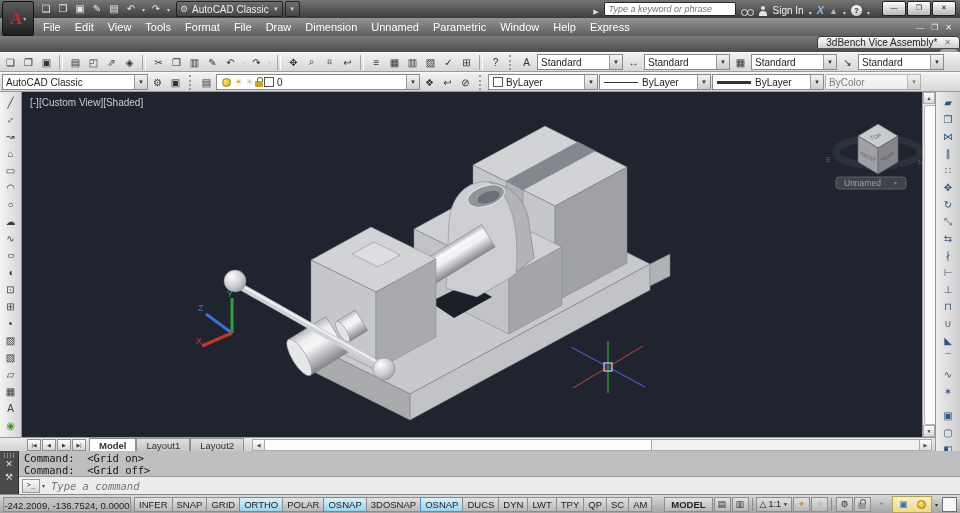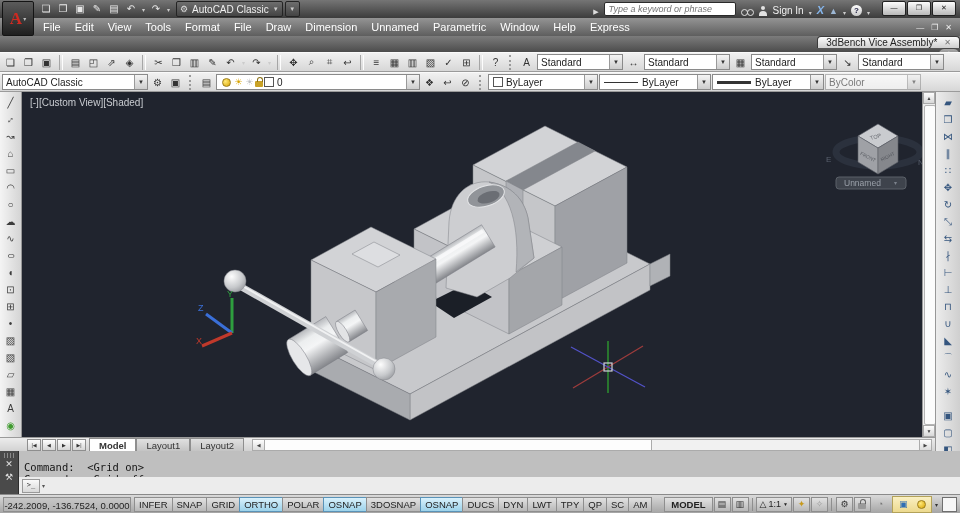--- a/index.html
+++ b/index.html
@@ -136,21 +136,21 @@
 
   
   #cmdwin{position:absolute;left:0;top:451px;width:960px;height:43px;background:#bfbfbf;}
   .cmdstrip{position:absolute;left:0;top:0;width:19px;height:43px;background:#4a4a4a;
     border-right:1px solid #2e2e2e;box-sizing:border-box;display:flex;flex-direction:column;align-items:center;}
   .stripgrip{width:11px;height:5px;margin-top:2px;
     background:repeating-linear-gradient(90deg,#8a8a8a 0 1px,transparent 1px 3px);}
   .stripbtn{color:#e0e0e0;font-size:9px;height:13px;line-height:13px;}
   .cmdhist{position:absolute;left:19px;top:0;width:941px;height:26px;background:#bfbfbf;
     border-bottom:1px solid #989898;font-family:"DejaVu Sans Mono",monospace;font-size:10.5px;
-    color:#151515;padding:1px 0 0 5px;box-sizing:border-box;margin-top:9px;}
+    color:#151515;padding:1px 0 0 5px;box-sizing:border-box;}
   .cline{height:12px;line-height:12px;white-space:pre;}
   .cmdinput{position:absolute;left:19px;top:26px;width:941px;height:17px;background:#ececec;
     display:flex;align-items:center;box-sizing:border-box;}
   .promptbtn{margin-left:3px;width:16px;height:12px;background:linear-gradient(#fafafa,#d8d8d8);
     border:1px solid #999;font-family:"DejaVu Sans Mono",monospace;font-size:7px;
     text-align:center;line-height:11px;color:#333;flex:none;}
   .promptdd{font-size:6px;color:#555;margin:0 4px 0 2px;flex:none;}
   .cmdfield{flex:1;border:none;background:transparent;outline:none;
     font-family:"DejaVu Sans Mono",monospace;font-style:italic;font-size:10.5px;color:#909090;}
 
@@ -548,20 +548,21 @@
       <div class="stripbtn">✕</div>
       <div class="stripbtn">⚒</div>
     </div>
     <div class="cmdhist" id="cmdhist">
         <div class="cline">Command:  &lt;Grid on&gt;</div>
         <div class="cline">Command:  &lt;Grid off&gt;</div>
       </div>
     <div class="cmdinput">
       <span class="promptbtn">&gt;_</span>
       <span class="promptdd">▾</span>
+      <input class="cmdfield" placeholder="Type a command" style="">
     </div>
   </div>
 
   <div id="statusbar">
     <span class="coords">-242.2009, -136.7524, 0.0000</span>
     <span id="toggles">
         <span class="sbtn">INFER</span>
         <span class="sbtn">SNAP</span>
         <span class="sbtn">GRID</span>
         <span class="sbtn on">ORTHO</span>

